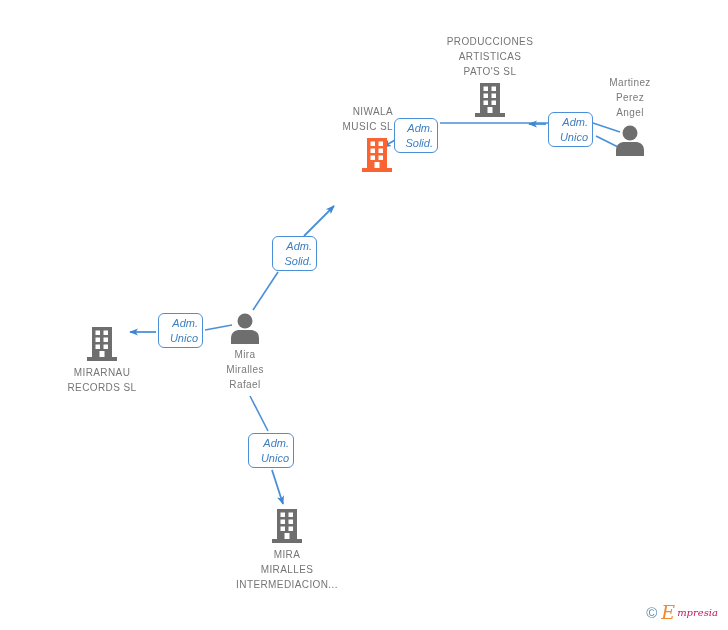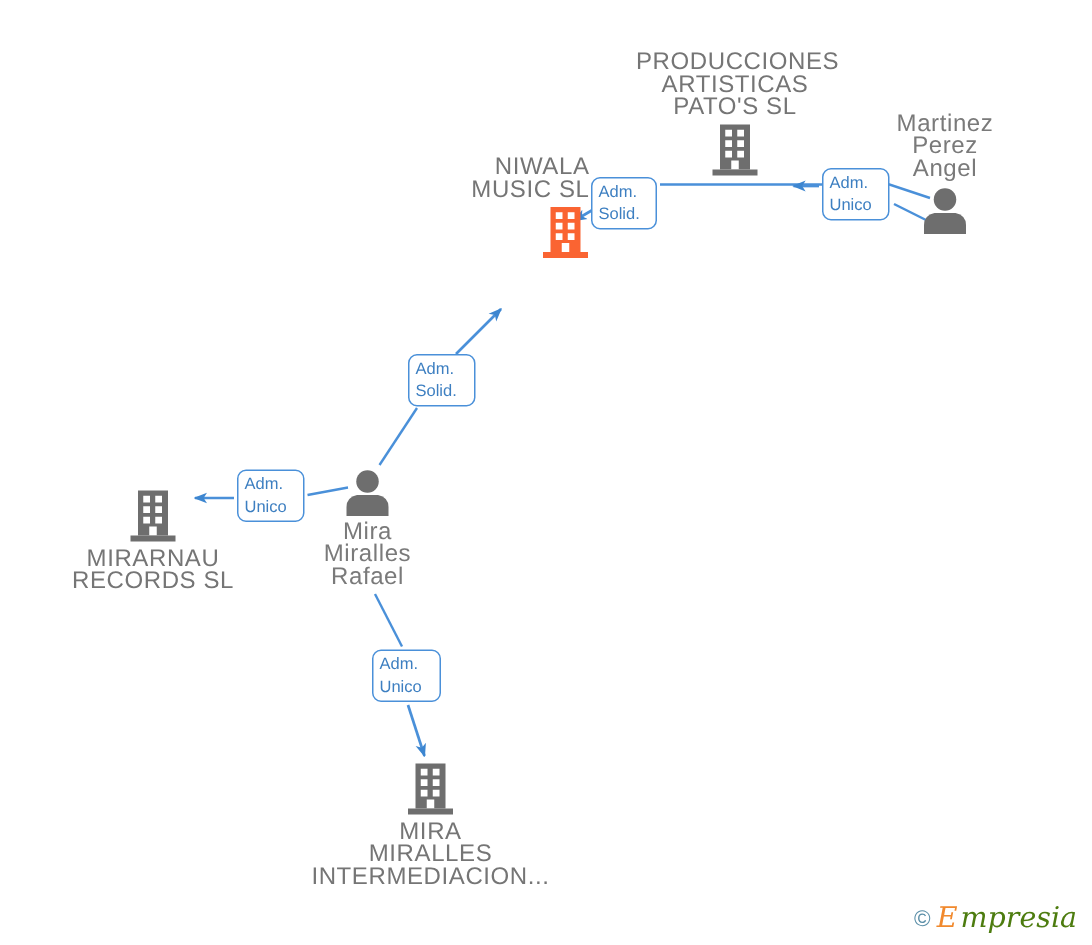--- a/index.html
+++ b/index.html
@@ -22,21 +22,21 @@
     left: 0;
     top: 0;
     width: 728px;
     height: 630px;
   }
   .node {
     position: absolute;
     text-align: center;
   }
   .node-label {
-    font-size: 16px;
+    font-size: 10px;
     line-height: 15px;
     color: #767676;
     letter-spacing: 0.4px;
     white-space: pre-line;
   }
   .node-label.company {
     color: #757575;
   }
   .node-label.person {
     color: #7a7a7a;
@@ -46,24 +46,25 @@
     line-height: 0;
   }
   .rel-box {
     position: absolute;
     border: 1.5px solid #4a90d9;
     border-radius: 6px;
     background: #ffffff;
     color: #3d7fc1;
     font-size: 11px;
     line-height: 15px;
-    text-align: left;
+    text-align: right;
     padding: 2px 4px 3px 4px;
     box-sizing: border-box;
     white-space: pre-line;
+    font-style: italic;
   }
   .watermark {
     position: absolute;
     right: 10px;
     bottom: 8px;
     display: flex;
     align-items: center;
     gap: 4px;
   }
   .wm-c {
@@ -73,22 +74,22 @@
   .wm-e {
     font-family: "DejaVu Serif", serif;
     font-style: italic;
     font-size: 19px;
     color: #f1892d;
     line-height: 19px;
   }
   .wm-text {
     font-family: "DejaVu Serif", serif;
     font-style: italic;
-    font-size: 19px;
-    color: #4d7c0f;
+    font-size: 10px;
+    color: #be185d;
     line-height: 19px;
     margin-left: -2px;
   }
 </style>
 </head>
 <body>
 
 <div id="canvas">
 
   <svg class="edges" viewBox="0 0 728 630" xmlns="http://www.w3.org/2000/svg">

